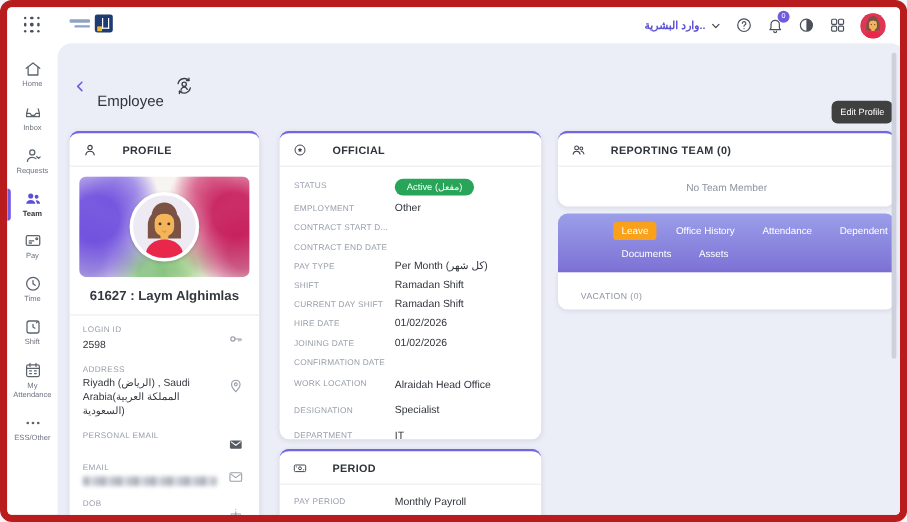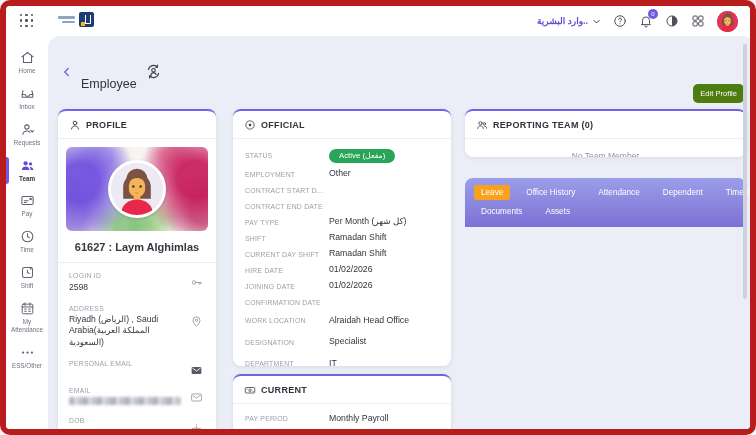--- a/index.html
+++ b/index.html
@@ -46,27 +46,27 @@
 
   
   .main { position:absolute; left:42px; top:30px; width:706px; height:403px;
           background:#ebeef6; border-radius:12px; }
   .page-head { position:absolute; left:13px; top:16px; display:flex; align-items:center; gap:8px; }
   .back-btn { width:12px; height:12px; color:#6a5fe0; cursor:pointer; }
   .back-btn svg { width:100%; height:100%; display:block; }
   .page-title { font-size:12.5px; font-weight:normal; color:#2f333b;margin-top:25px; }
   .switch-ic { width:17px; height:17px; color:#3a3f47; cursor:pointer; }
   .switch-ic svg { width:100%; height:100%; display:block; }
-  .edit-btn { position:absolute; right:10px; top:48px; background:#4d7c0f; color:#fff; border:none;
+  .edit-btn { position:absolute; right:10px; top:48px; background:#404040; color:#fff; border:none;
               font-family:inherit; font-size:7.6px; padding:5px 7px; border-radius:5px; cursor:pointer;margin-left:41px; }
 
   
   .card { position:absolute; background:#fff; border-radius:8px; border-top:2px solid #7165e3;
           box-shadow:0 1px 4px rgba(35,35,90,.10); overflow:hidden; }
-  .card-head { display:flex; align-items:center; gap:5px; padding:8px 11px 7px;
+  .card-head { display:flex; align-items:center; gap:21px; padding:8px 11px 7px;
                border-bottom:1px solid #ededf3; }
   .card-head .h-ic { width:12px; height:12px; color:#3a3f47; }
   .card-head .h-ic svg { width:100%; height:100%; display:block; }
   .card-title { font-size:9px; font-weight:bold; color:#2f333b; letter-spacing:.3px; }
 
   .card-profile { left:10px; top:73px; width:158px; height:328px; }
   .banner { margin:8px 8px 0; height:84px; border-radius:6px; position:relative; background:#f7f5f1;
     background-image:
       radial-gradient(circle at 10% 42%, rgba(106,74,222,.9) 0 14%, rgba(106,74,222,0) 42%),
       radial-gradient(circle at 4% 80%, rgba(88,58,200,.45) 0 9%, rgba(88,58,200,0) 28%),
@@ -95,28 +95,28 @@
   .rows { padding:6px 0 0; }
   .orow { display:flex; align-items:center; padding:0 12px; min-height:16px; }
   .orow.tall { min-height:21.5px; }
   .olabel { flex:none; width:84px; font-size:6.9px; color:#989eab; letter-spacing:.2px; }
   .ovalue { font-size:8.7px; color:#30343c; line-height:1.35; padding:1px 0; }
   .pill { display:inline-block; background:#28a558; color:#fff; font-size:7.8px;
           padding:2.5px 10px; border-radius:9px; }
 
   .card-salary { left:185px; top:338px; width:218px; height:65px; }
 
-  .card-team { left:417px; top:73px; width:281px; height:48px; }
+  .card-team { left:417px; top:73px; width:281px; height:63px; }
   .team-empty { text-align:center; font-size:8.5px; color:#8d93a0; padding-top:12px; }
 
   
   .tabswrap { position:absolute; left:417px; top:142px; width:281px; }
   .tabbar { background:linear-gradient(180deg,#9b9ee9,#7c71d5); border-radius:8px 8px 0 0;
             padding:7px 9px 8px; }
-  .tabrow { display:flex; align-items:center; column-gap:9px; }
+  .tabrow { display:flex; align-items:center; column-gap:9px;margin-left:37px; }
   .tabrow + .tabrow { margin-top:4px; }
   .tab { color:#fff; font-size:8.2px; padding:3px 7px; border-radius:3px; cursor:pointer; white-space:nowrap; }
   .tab.active { background:#f9a11b; }
   .tabcontent { background:#fff; border-radius:0 0 8px 8px; height:31px;
                 box-shadow:0 1px 4px rgba(35,35,90,.10); padding:9px 0 0 19px; }
   .vacation { font-size:7.2px; color:#8d93a0; letter-spacing:.4px; cursor:pointer; }
 
   
   .scroll-thumb { position:absolute; right:3px; top:38px; width:4px; height:255px;
                   background:#ccd1db; border-radius:2px; cursor:pointer; }
@@ -465,21 +465,21 @@
 
     <section class="card card-salary">
       <div class="card-head">
         <span class="h-ic">
             <svg viewBox="0 0 24 24" fill="none" stroke="currentColor" stroke-width="1.6">
               <rect x="2.5" y="7" width="19" height="11" rx="2"></rect>
               <circle cx="12" cy="12.5" r="2.4"></circle>
               <path d="M5.8 10h.01M18.2 15h.01" stroke-linecap="round" stroke-width="2"></path>
             </svg>
           </span>
-        <span class="card-title">CURRENT</span>
+        <span class="card-title">PERIOD</span>
       </div>
       <div class="rows">
         <div class="orow" style="min-height:17px">
             <span class="olabel">PAY PERIOD</span>
             <span class="ovalue">Monthly Payroll</span>
           </div>
         <div class="orow" style="min-height:17px">
             <span class="olabel">START DATE</span>
             <span class="ovalue">01/02/2026</span>
           </div>
@@ -508,20 +508,23 @@
           <span class="tab active">Leave</span>
           <span class="tab">Office History</span>
           <span class="tab">Attendance</span>
           <span class="tab">Dependent</span>
           <span class="tab">Timeline</span>
         </div>
         <div class="tabrow">
           <span class="tab">Documents</span>
           <span class="tab">Assets</span>
         </div>
+      </div>
+      <div class="tabcontent">
+        <span class="vacation">VACATION (0)</span>
       </div>
     </div>
 
     <div class="fab">
       <svg viewBox="0 0 24 24">
         <path d="M12 3v2" stroke="#dfe6ff" stroke-width="1.2"></path>
           <circle cx="12" cy="2.6" r="1" fill="#8fd3ff"></circle>
         <rect x="6.5" y="5" width="11" height="8" rx="2.6" fill="#f4f7ff"></rect>
         <rect x="8" y="6.6" width="8" height="4.8" rx="1.8" fill="#232a4d"></rect>
         <circle cx="10.3" cy="9" r=".8" fill="#7fe3ff"></circle>

